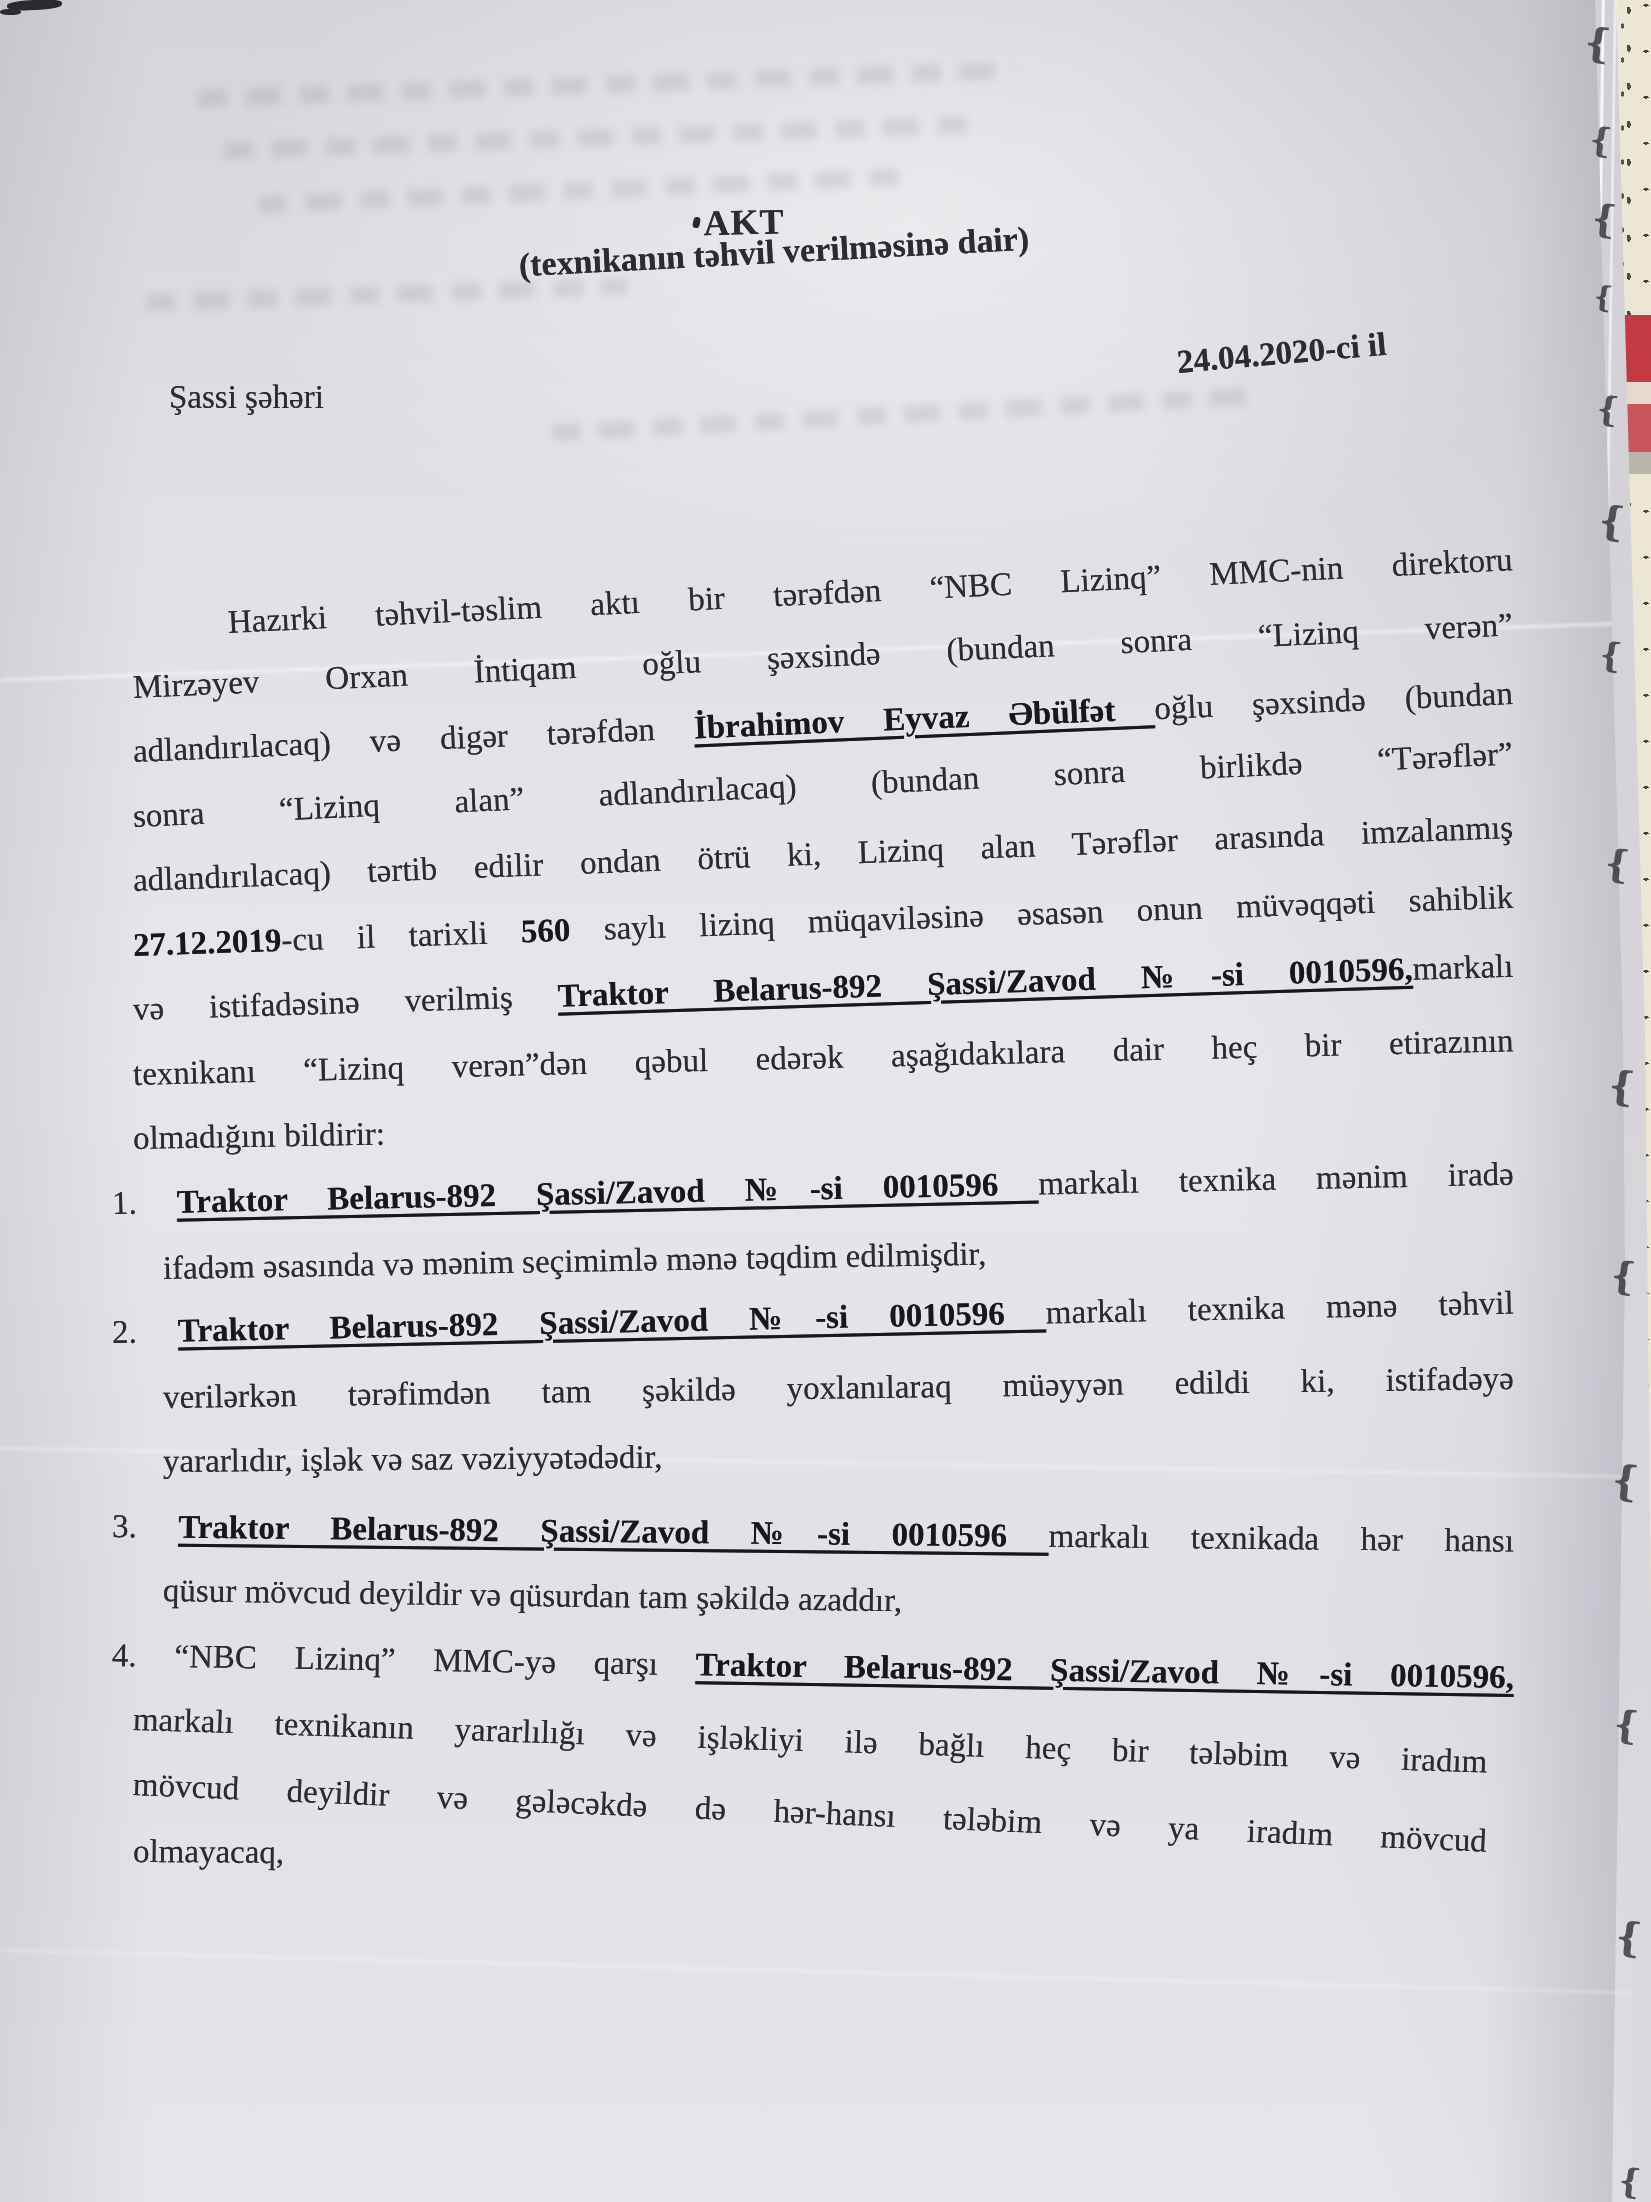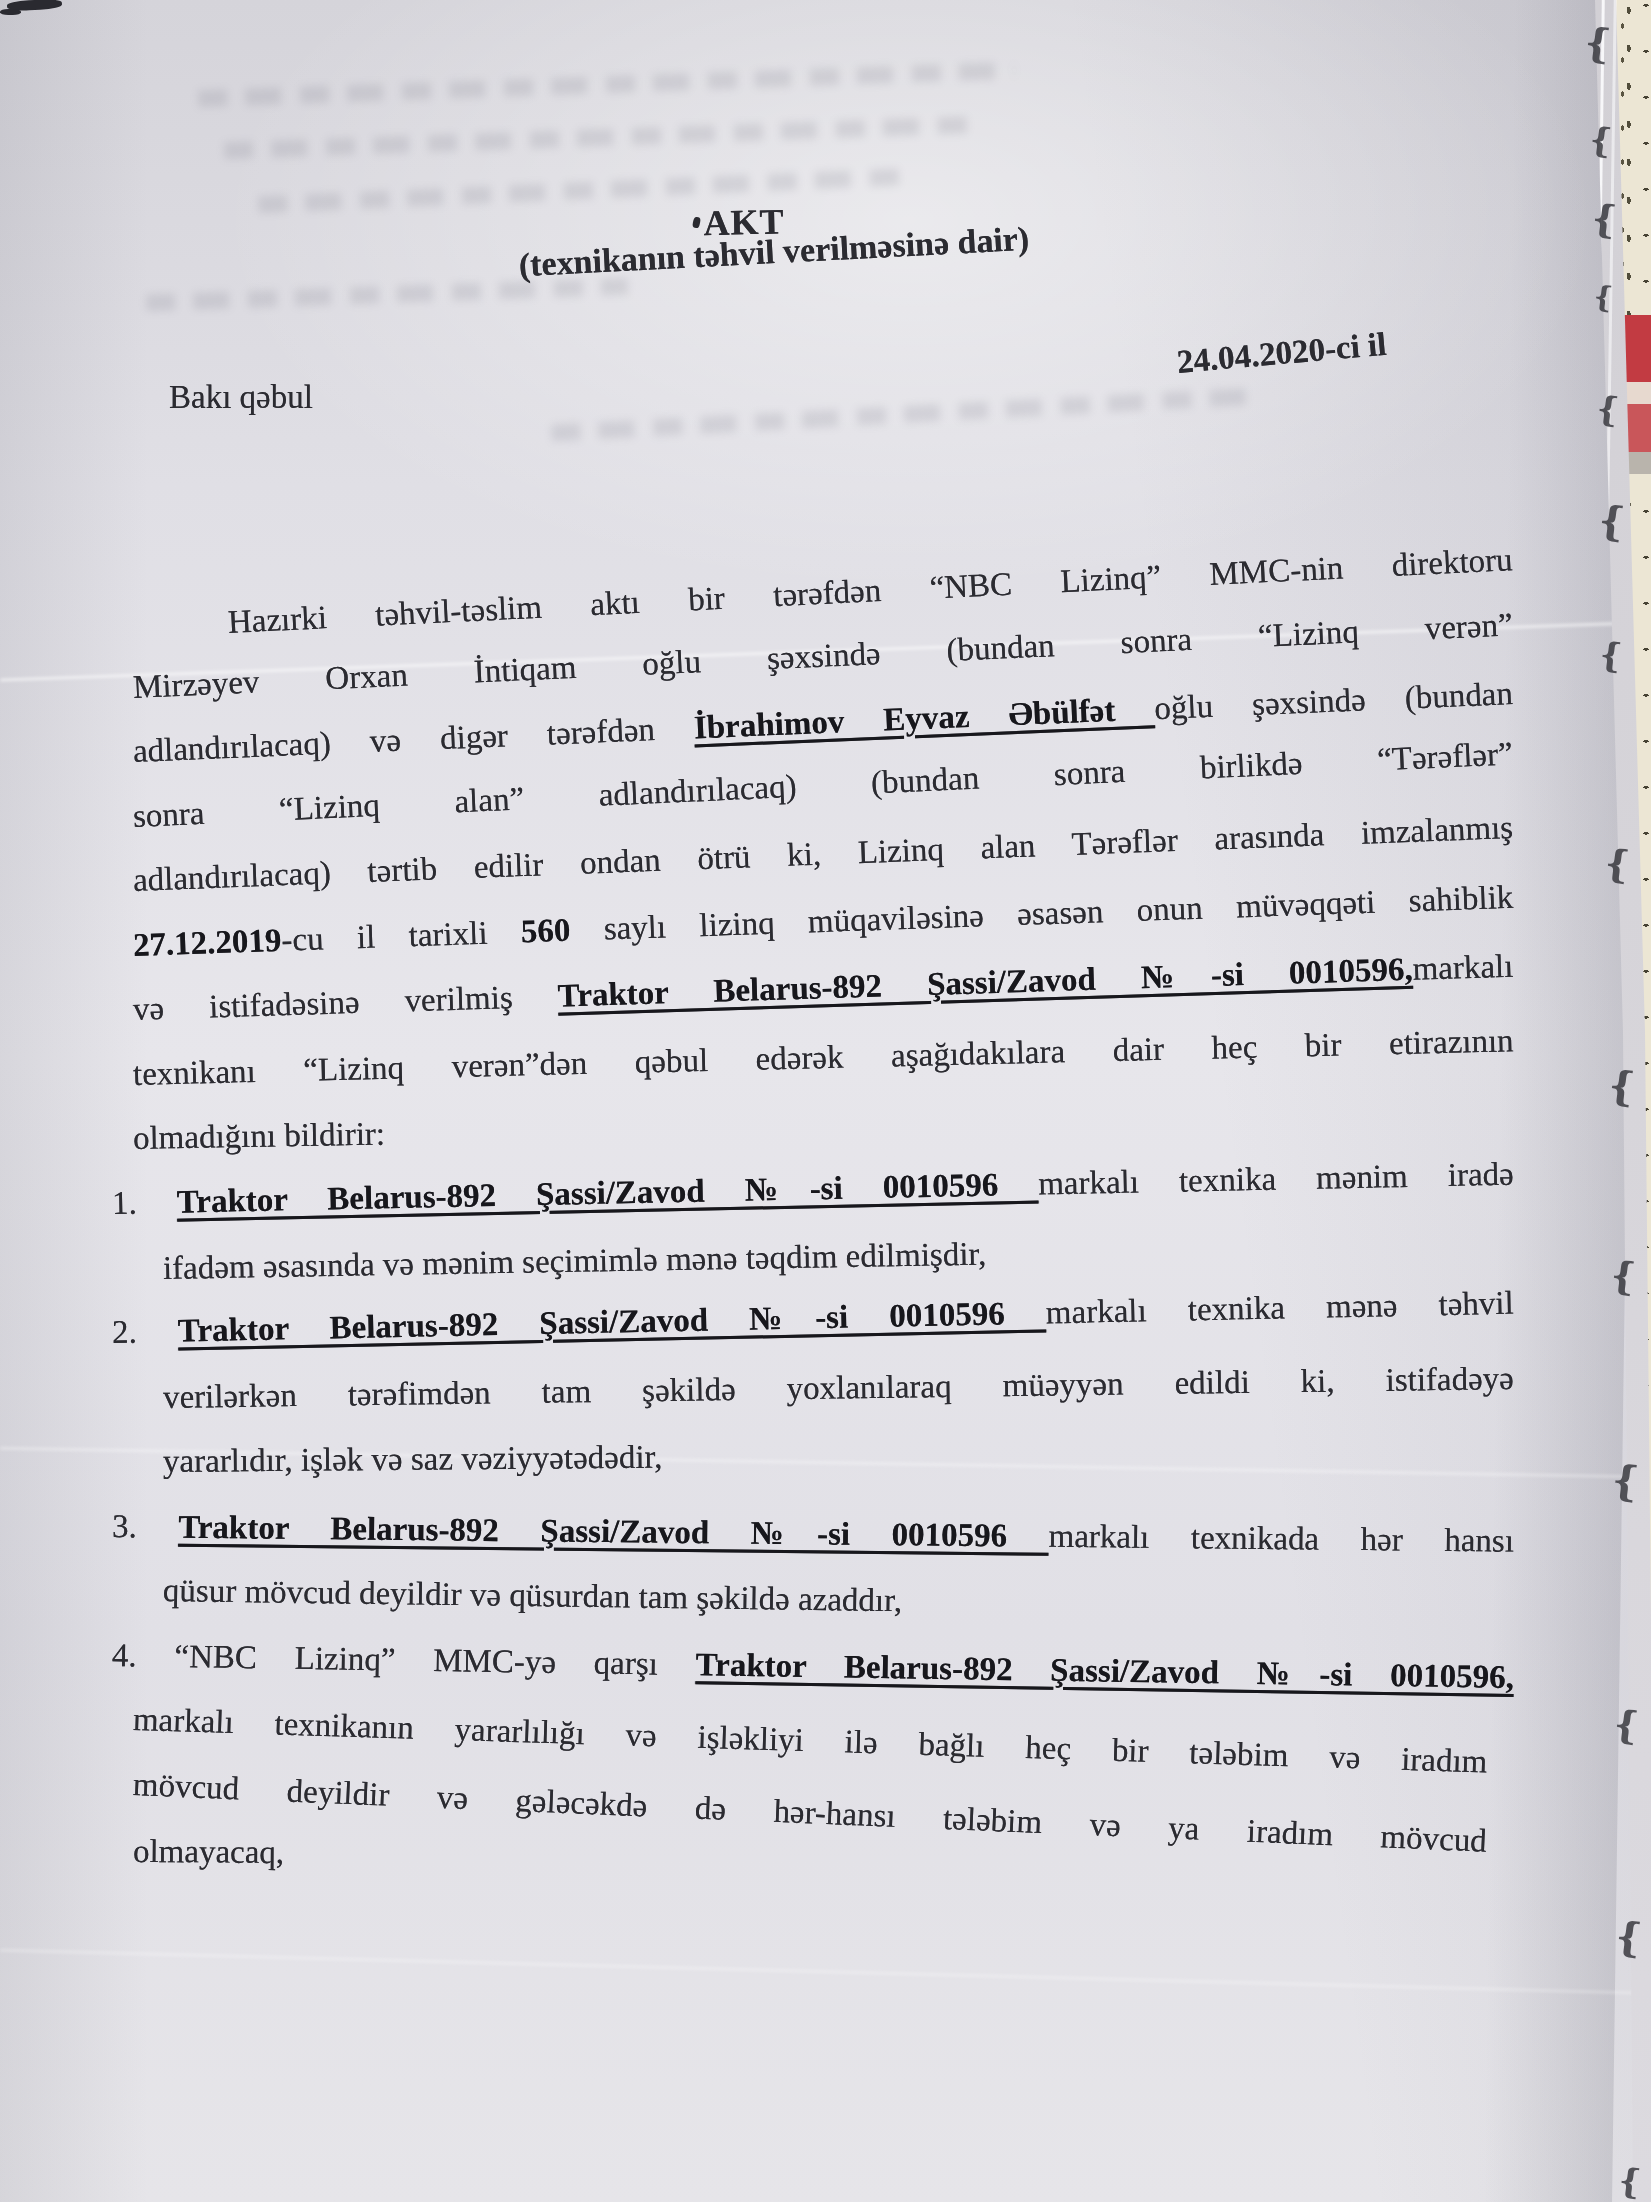--- a/index.html
+++ b/index.html
@@ -73,21 +73,21 @@
   <div class="ghost" style="left:146px;top:286px;width:482px;transform:rotate(-2deg)"></div>
   <div class="ghost" style="left:551px;top:406px;width:706px;transform:rotate(-3deg)"></div>
 
   <div class="speck" style="left:6.9px;top:0;width:55px;height:10.3px;transform:rotate(-3deg)"></div>
   <div class="speck" style="left:0;top:8.6px;width:20.6px;height:6.9px"></div>
   <div class="speck" style="left:693px;top:217px;width:6.9px;height:11.2px;transform:rotate(12deg)"></div>
 
   <div class="ln title" style="--t:205px;--l:615px;--w:258px;--r:-1.2deg"><span>AKT</span></div>
   <div class="ln subtitle" style="--t:251px;--l:413px;--w:723px;--r:-3deg"><span>(texnikanın təhvil verilməsinə dair)</span></div>
   <div class="ln date" style="--t:342px;--l:1177px;--w:275px;--r:-5deg"><span>24.04.2020-ci il</span></div>
-  <div class="ln" style="--t:377px;--l:169px;--w:275px;--r:0deg"><span>Bakı qəbul</span></div>
+  <div class="ln" style="--t:377px;--l:169px;--w:275px;--r:0deg"><span>Şassi şəhəri</span></div>
 
   <div class="ln just" style="--t:602px;--l:228px;--w:1286px;--r:-2.8deg"><span>Hazırki təhvil-təslim aktı bir tərəfdən “NBC Lizinq” MMC-nin direktoru</span></div>
   <div class="ln just" style="--t:667px;--l:133px;--w:1381px;--r:-2.6deg"><span>Mirzəyev Orxan İntiqam oğlu şəxsində (bundan sonra “Lizinq verən”</span></div>
   <div class="ln just" style="--t:731px;--l:133px;--w:1381px;--r:-2.4deg"><span>adlandırılacaq) və digər tərəfdən </span><span class="bu">İbrahimov Eyvaz Əbülfət </span><span>oğlu şəxsində (bundan</span></div>
   <div class="ln just" style="--t:796px;--l:133px;--w:1381px;--r:-2.6deg"><span>sonra “Lizinq alan” adlandırılacaq) (bundan sonra birlikdə “Tərəflər”</span></div>
   <div class="ln just" style="--t:860px;--l:133px;--w:1381px;--r:-2.2deg"><span>adlandırılacaq) tərtib edilir ondan ötrü ki, Lizinq alan Tərəflər arasında imzalanmış</span></div>
   <div class="ln just" style="--t:925px;--l:133px;--w:1381px;--r:-2deg"><span class="b">27.12.2019</span><span>-cu il tarixli </span><span class="b">560</span><span> saylı lizinq müqaviləsinə əsasən onun müvəqqəti sahiblik</span></div>
   <div class="ln just" style="--t:989px;--l:133px;--w:1381px;--r:-1.8deg"><span>və istifadəsinə verilmiş </span><span class="bu">Traktor Belarus-892 Şassi/Zavod №-si 0010596,</span><span>markalı</span></div>
   <div class="ln just" style="--t:1054px;--l:133px;--w:1381px;--r:-1.4deg"><span>texnikanı “Lizinq verən”dən qəbul edərək aşağıdakılara dair heç bir etirazının</span></div>
   <div class="ln" style="--t:1118px;--l:133px;--w:688px;--r:-1deg"><span>olmadığını bildirir:</span></div>

